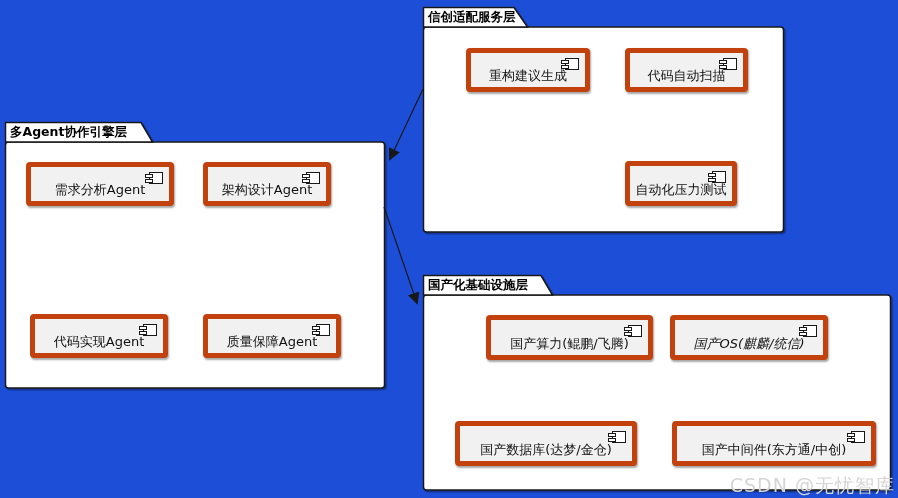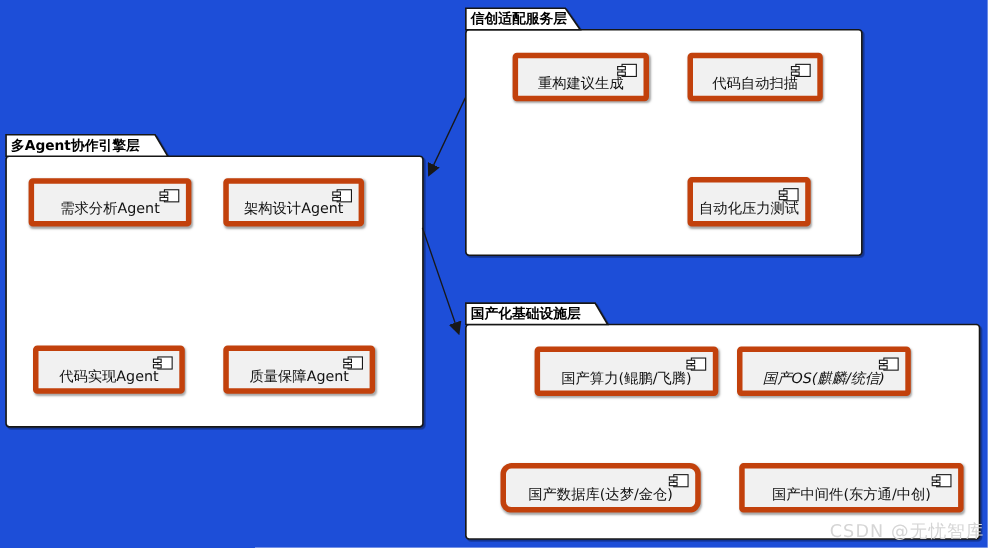--- a/index.html
+++ b/index.html
@@ -57,21 +57,21 @@
     top: 4px;
     right: 5px;
     width: 22px;
     height: 15px;
   }
   .watermark {
     position: absolute;
     z-index: 5;
     right: 3px;
     top: 473px;
-    font-size: 16px;
+    font-size: 19px;
     color: #d5d5d5;
     letter-spacing: 1px;
     white-space: nowrap;
     margin-left: 35px;
   }
 </style>
 </head>
 <body>
 
 <div class="stage">
@@ -204,21 +204,21 @@
     <span class="comp-icon">
       <svg width="22" height="15" viewBox="0 0 22 15">
           <rect x="7.5" y="1.5" width="13" height="11" fill="#ffffff" stroke="#181818"></rect>
           <rect x="3.5" y="3.5" width="7" height="3" fill="#ffffff" stroke="#181818"></rect>
           <rect x="3.5" y="8.5" width="7" height="3" fill="#ffffff" stroke="#181818"></rect>
         </svg>
     </span>
     <span class="comp-label">国产OS(麒麟/统信)</span>
   </div>
 
-  <div class="comp" style="left:455px; top:421px; width:182px; height:45px;border-radius:10px;">
+  <div class="comp" style="left:455px; top:421px; width:182px; height:45px;">
     <span class="comp-icon">
       <svg width="22" height="15" viewBox="0 0 22 15">
           <rect x="7.5" y="1.5" width="13" height="11" fill="#ffffff" stroke="#181818"></rect>
           <rect x="3.5" y="3.5" width="7" height="3" fill="#ffffff" stroke="#181818"></rect>
           <rect x="3.5" y="8.5" width="7" height="3" fill="#ffffff" stroke="#181818"></rect>
         </svg>
     </span>
     <span class="comp-label">国产数据库(达梦/金仓)</span>
   </div>
 

